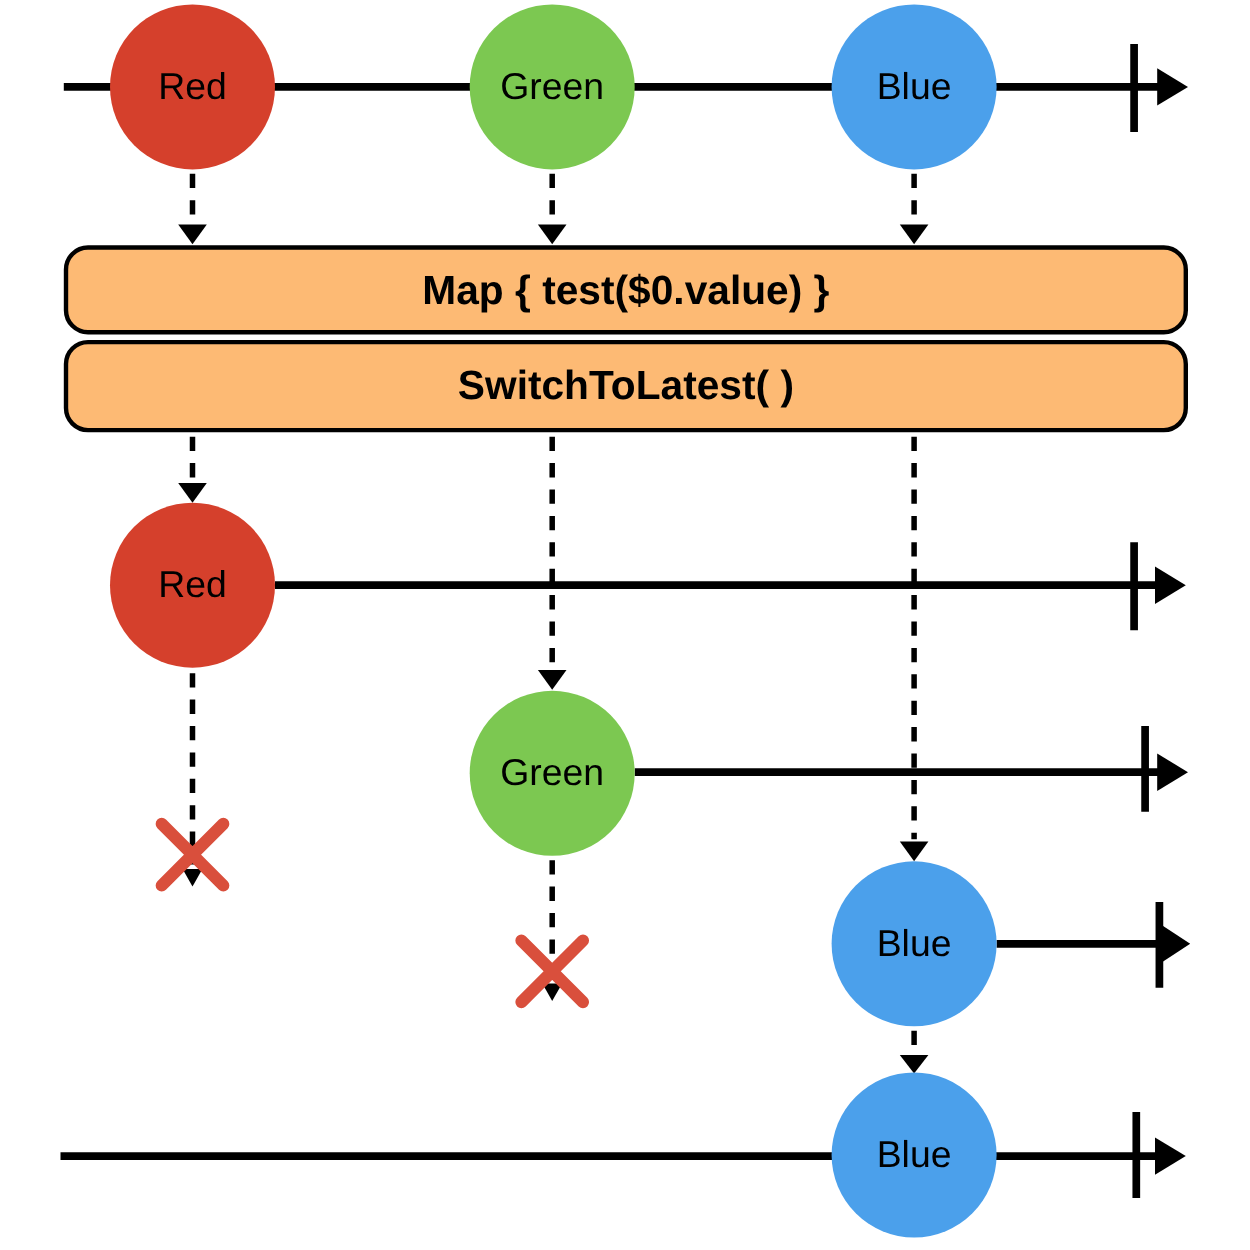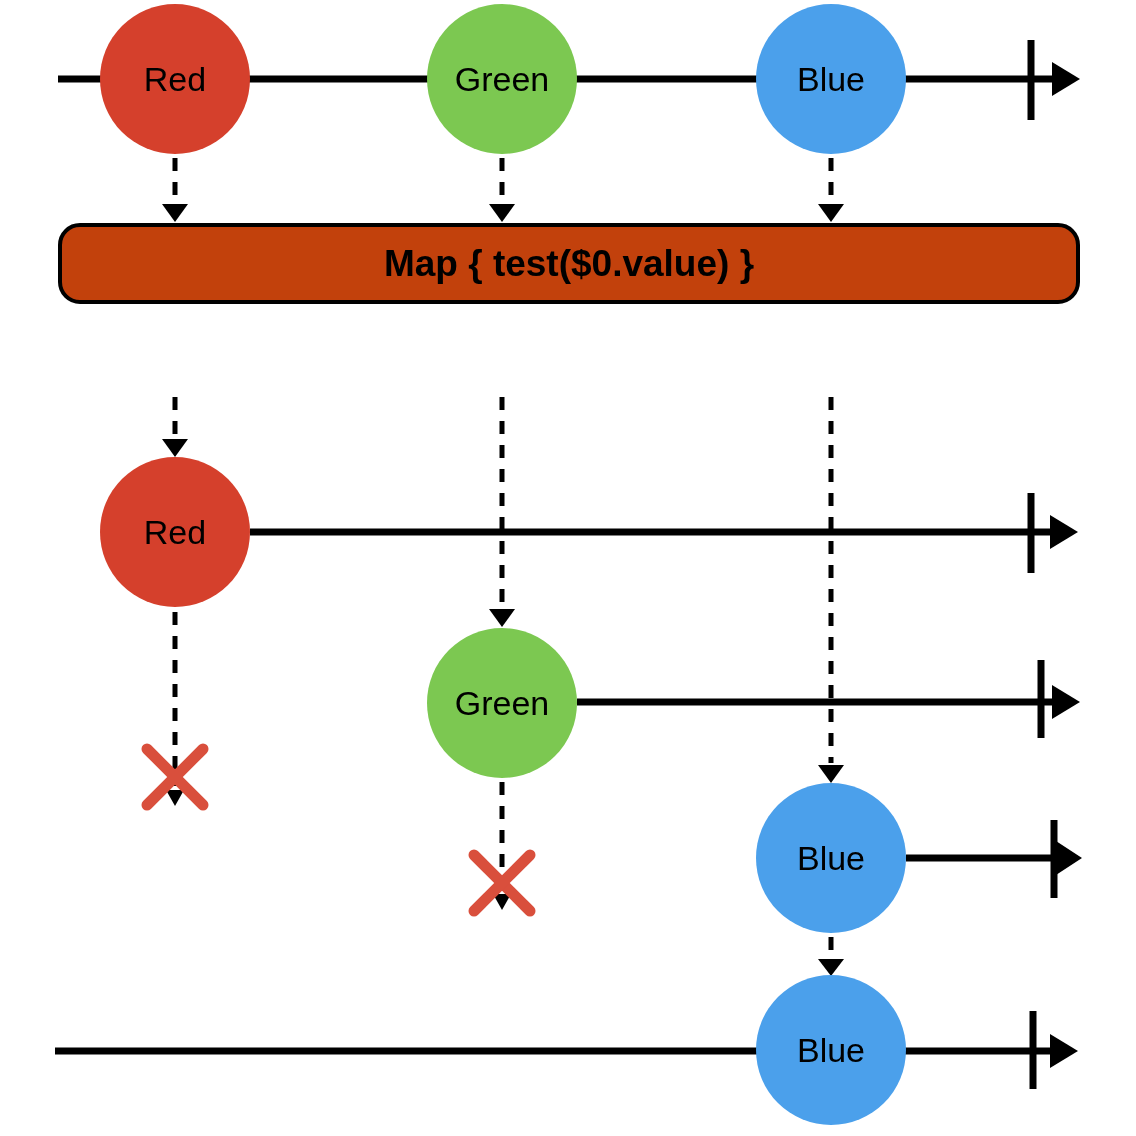--- a/index.html
+++ b/index.html
@@ -17,21 +17,21 @@
     border-radius:50%;
     display:flex;align-items:center;justify-content:center;
     color:#000;
     font-size:34px;font-weight:normal;
     z-index:3;
   }
   .op-box{
     position:absolute;
     left:58px;width:1022px;
     box-sizing:border-box;
-    background:#c2410c;
+    background:#fdba74;
     border:4.5px solid #000;
     border-radius:22px;
     display:flex;align-items:center;justify-content:center;
     font-size:37px;font-weight:bold;color:#000;
     z-index:2;
   }
   .stroke-line{stroke:#000;stroke-width:7;}
   .dash-line{stroke:#000;stroke-width:5;stroke-dasharray:13 11;}
   .arrow{fill:#000;}
   .xmark{stroke-width:11;stroke-linecap:round;fill:none;}
@@ -102,20 +102,23 @@
     <g>
       <line class="stroke-line" x1="55" y1="1051" x2="1050" y2="1051"></line>
       <line class="stroke-line" x1="1033" y1="1011" x2="1033" y2="1089"></line>
       <polygon class="arrow" points="1050,1034 1050,1068 1078,1051"></polygon>
     </g>
   </svg>
 
   <div class="op-box" style="top:223px;height:81px;">
     <span>Map { test($0.value) }</span>
   </div>
+  <div class="op-box" style="top:309px;height:84px;">
+    <span>SwitchToLatest( )</span>
+  </div>
 
   <div class="marble" style="left: 100px; top: 4px; background: rgb(213, 64, 44);">
     <span>Red</span>
   </div>
   <div class="marble" style="left: 427px; top: 4px; background: rgb(124, 200, 81);">
     <span>Green</span>
   </div>
   <div class="marble" style="left: 756px; top: 4px; background: rgb(75, 160, 235);">
     <span>Blue</span>
   </div>

